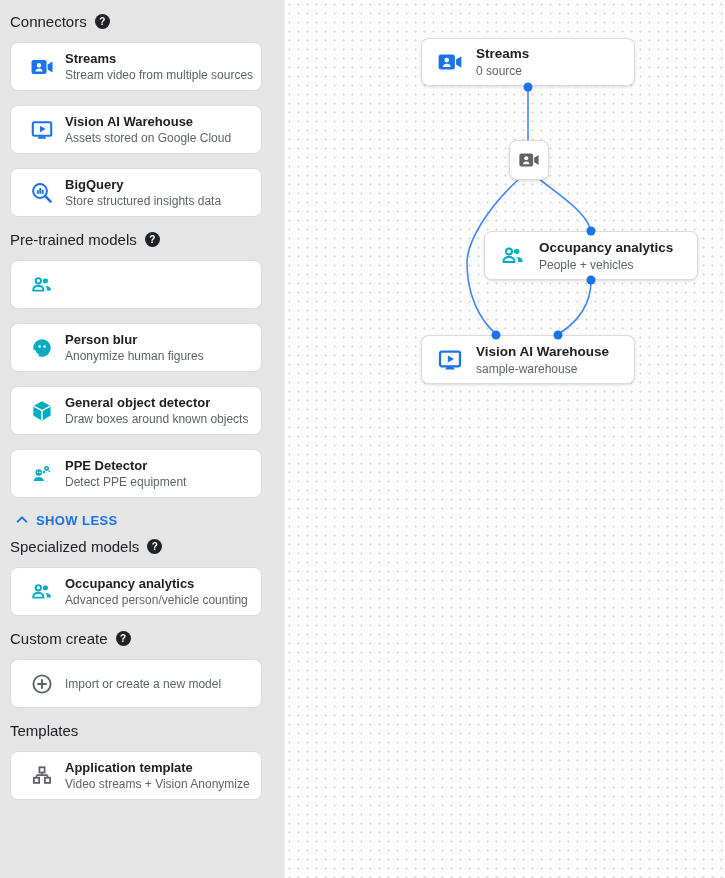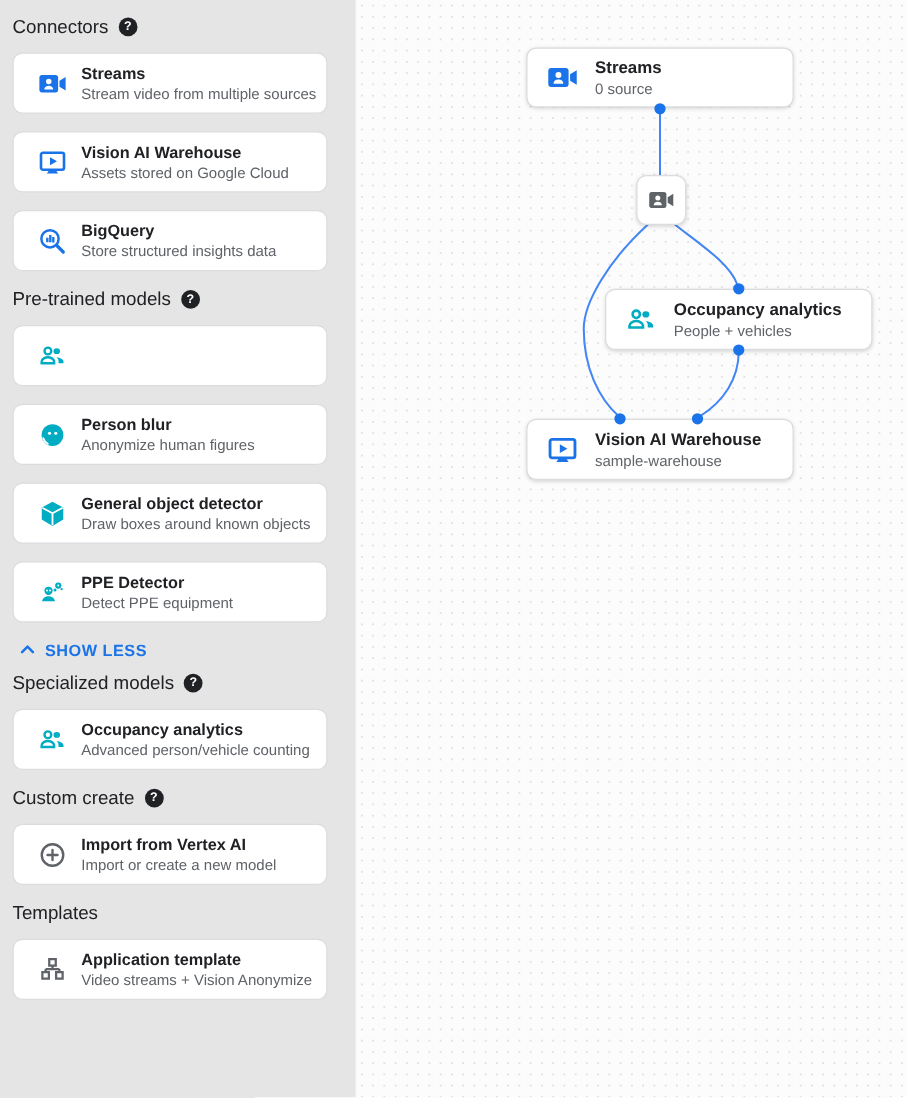--- a/index.html
+++ b/index.html
@@ -272,21 +272,20 @@
     <span class="help-badge">?</span>
   </div>
 
   <div class="card">
     <span class="c-icon gray">
         <svg>
           <use href="#sym-plus-circle"></use>
         </svg>
       </span>
     <span>
-      <div class="c-title">Import from Vertex AI</div>
       <div class="c-sub">Import or create a new model</div>
     </span>
   </div>
 
   <div class="section-header mt-section">
     <span>Templates</span>
   </div>
 
   <div class="card">
     <span class="c-icon gray">

